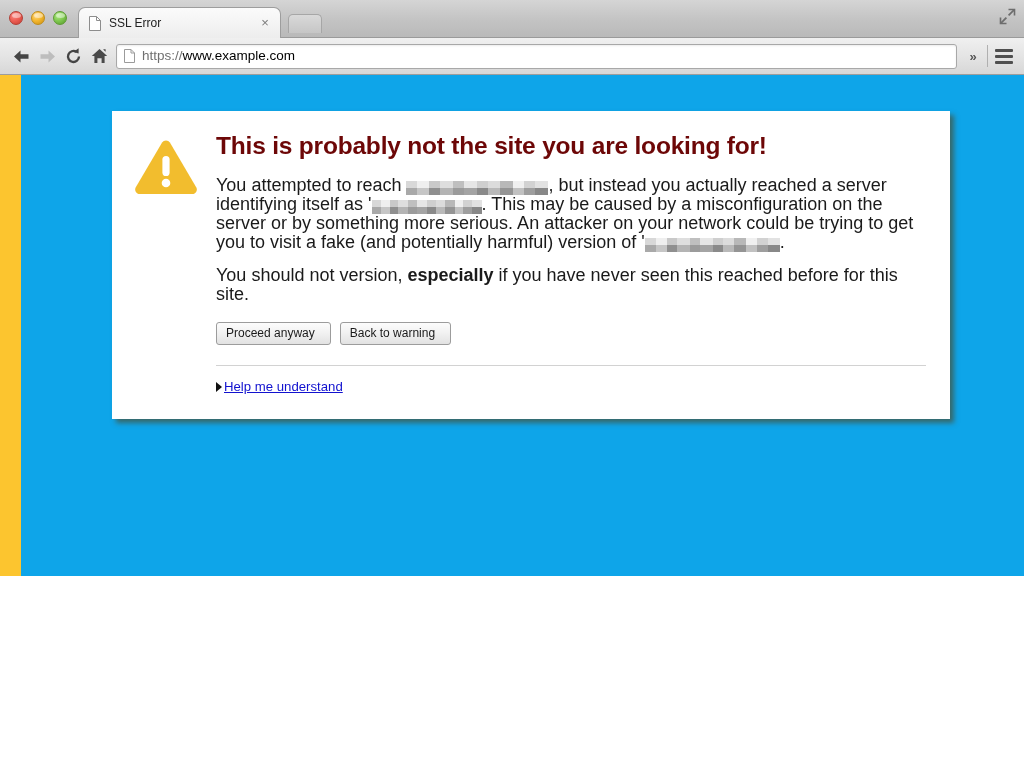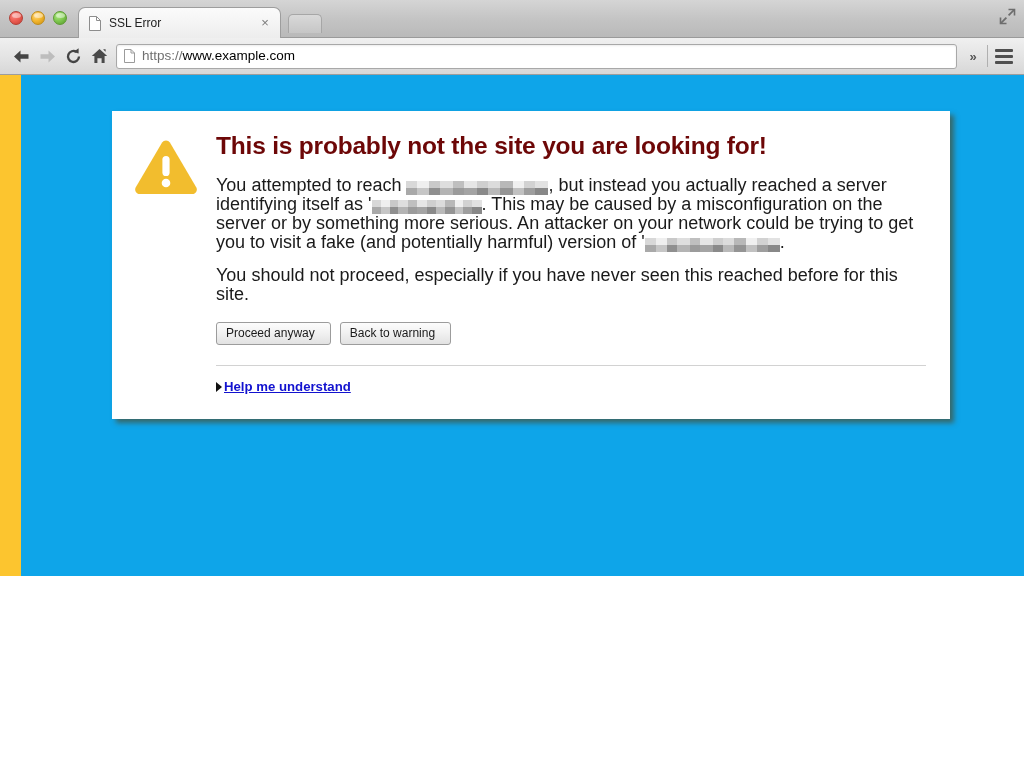--- a/index.html
+++ b/index.html
@@ -220,21 +220,21 @@
     letter-spacing: -0.2px;
     line-height: 1.1;
   }
 
   .ssl-para {
     margin: 0 0 14px 0;
     font-size: 18px;
     color: #1a1a1a;
     line-height: 19px;
   }
-  .ssl-para b { font-weight: normal; }
+  .ssl-para b { font-weight: bold; }
 
   
   .redacted {
     display: inline-block;
     vertical-align: -3px;
     height: 14px;
     position: relative;
     top: 1px;
     background-image:
       linear-gradient(to right,
@@ -292,21 +292,20 @@
     margin: 20px 0 0 0;
     height: 1px;
     background: #d2d2d2;
     width: 100%;
   }
 
   #ssl-help-row {
     margin-top: 13px;
     display: flex;
     align-items: center;
-    font-weight: bold;
   }
   #help-disclosure-triangle {
     flex: 0 0 auto;
     width: 0; height: 0;
     border-left: 6px solid #111;
     border-top: 5px solid transparent;
     border-bottom: 5px solid transparent;
     margin-right: 2px;
   }
   #ssl-help-link {
@@ -412,21 +411,21 @@
             <circle cx="32" cy="44" r="4.3" fill="#ffffff"></circle>
           </svg>
         </div>
 
         <div id="card-text-col">
 
           <h1 id="ssl-heading">This is probably not the site you are looking for!</h1>
 
           <p class="ssl-para"><span>You attempted to reach </span><span class="redacted r1"></span><span>, but instead you actually reached a server identifying itself as </span><span>'</span><span class="redacted r2"></span><span>. This may be caused by a misconfiguration on the server or by something more serious. An attacker on your network could be trying to get you to visit a fake (and potentially harmful) version of </span><span>'</span><span class="redacted r3"></span><span>.</span></p>
 
-          <p class="ssl-para"><span>You should not proceed, </span><b>especially</b><span> if you have never seen this reached before for this site.</span></p>
+          <p class="ssl-para"><span>You should not version, </span><b>especially</b><span> if you have never seen this reached before for this site.</span></p>
 
           <div id="ssl-actions">
             <button class="ssl-button">Proceed anyway</button>
             <button class="ssl-button">Back to warning</button>
           </div>
 
           <div id="ssl-divider"></div>
 
           <div id="ssl-help-row">
             <span id="help-disclosure-triangle"></span>

